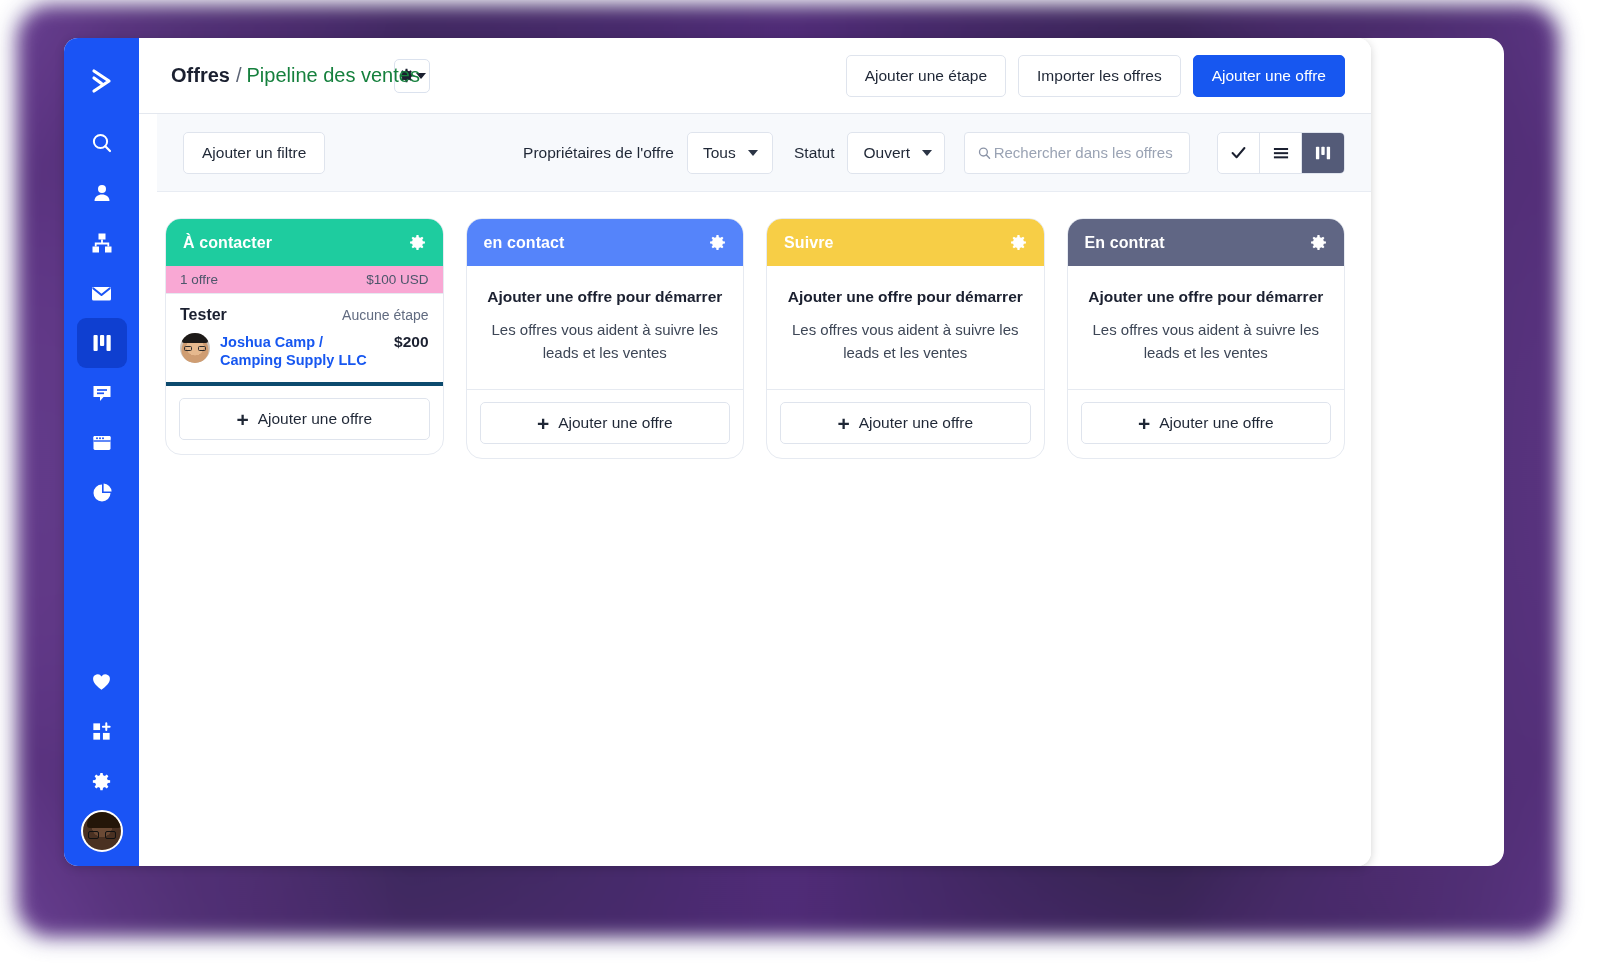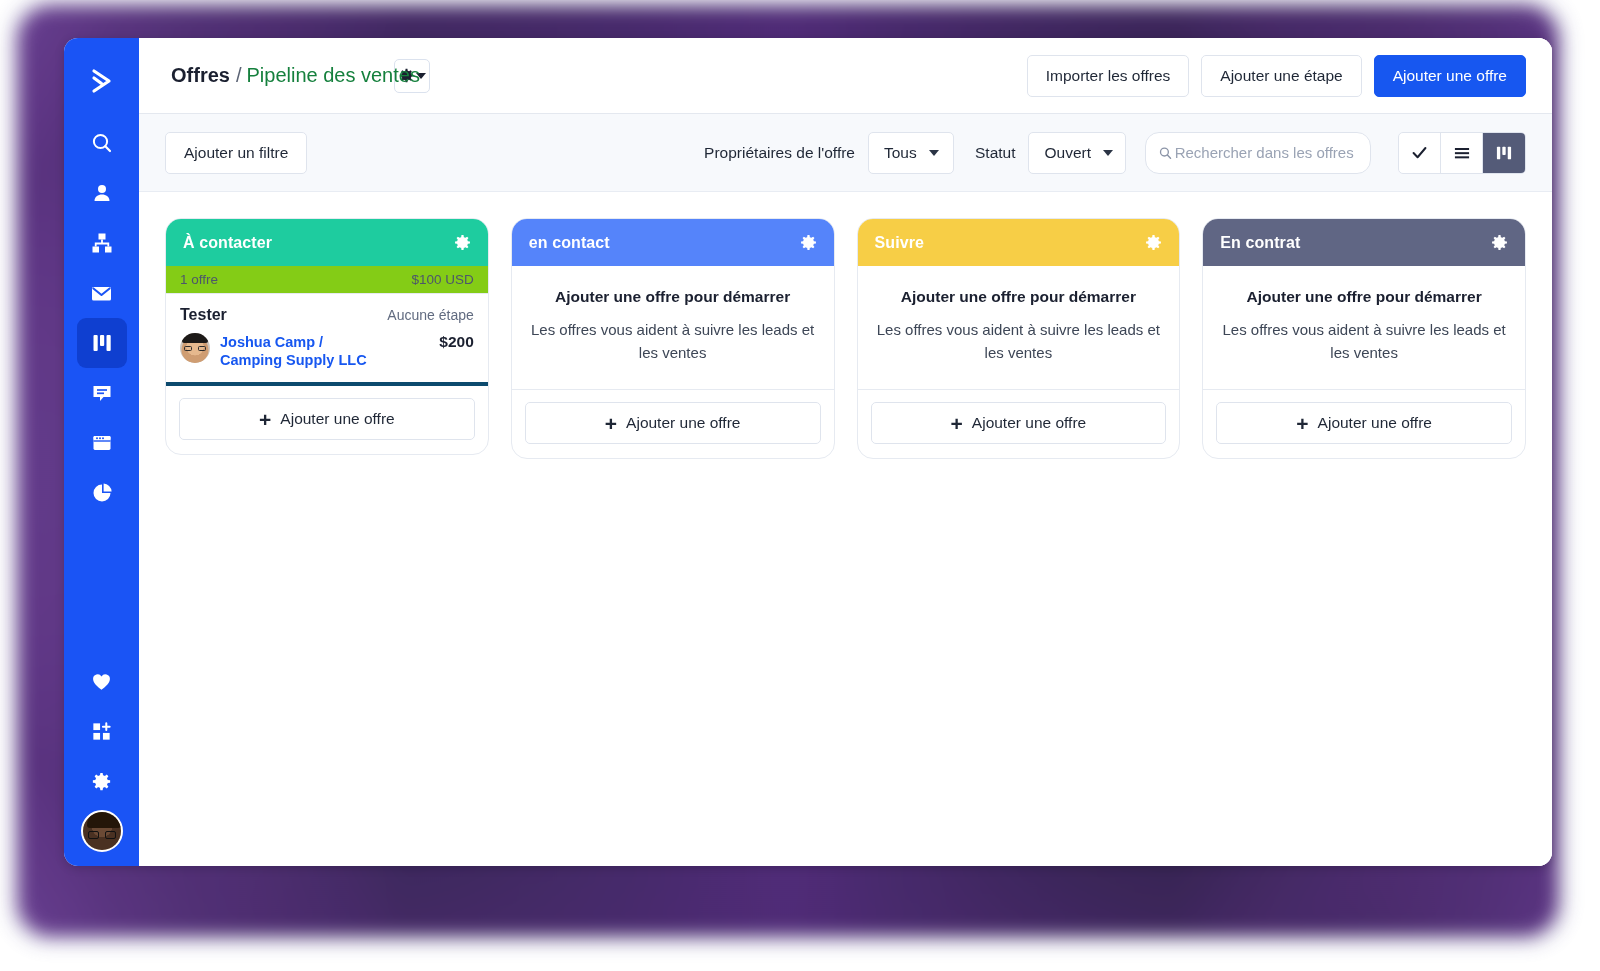--- a/index.html
+++ b/index.html
@@ -38,21 +38,21 @@
   #inner-white-mask{
     position:absolute;
     left:64px; top:38px; width:1440px; height:828px;
     background:#fff; border-radius:16px;
   }
 
   
   #app {
     position: absolute;
     left: 64px; top: 38px;
-    width: 1488px; height: 828px;
+    width: 1307px; height: 828px;
     background: #ffffff;
     border-radius: 14px;
     overflow: hidden;
     display: flex;
     box-shadow: 0 2px 10px rgba(0,0,0,.18);
   }
 
   
   #sidebar {
     width: 75px; height: 100%;
@@ -126,37 +126,38 @@
   .btn-ghost { background:#fff; border:1px solid #dfe4ed; color:#1f2736; }
   .btn-primary { background:#1757F0; border:1px solid #1757F0; color:#fff; }
 
   
   #filterbar {
     height: 78px; flex:0 0 78px;
     background: #f7f9fc;
     border-bottom: 1px solid #e8ecf3;
     display:flex; align-items:center;
     padding: 0 26px 0 26px;
+    margin-left: 18px;
   }
   #add-filter {
     height: 42px; padding: 0 18px; background:#fff;
     border:1px solid #dfe4ed; border-radius:5px;
     font-size:15.5px; color:#1f2736; display:flex; align-items:center; cursor:pointer;
   }
   #filter-right { margin-left:auto; display:flex; align-items:center; gap:13px;}
   .flabel { font-size:15.5px; color:#1f2736; }
   .select {
     height:42px; min-width: 86px; background:#fff; border:1px solid #dfe4ed;
     border-radius:5px; display:flex; align-items:center; gap:12px;
     padding: 0 12px 0 15px; font-size:15.5px; color:#1f2736; cursor:pointer;
   }
   .caret { width:0;height:0;border-left:5px solid transparent;border-right:5px solid transparent;border-top:6px solid #2b3445;}
   #search-box {
     height:42px; width: 226px; background:#fff; border:1px solid #dfe4ed;
-    border-radius:14px; display:flex; align-items:center; gap:2px; padding:0 12px;
+    border-radius:4px; display:flex; align-items:center; gap:2px; padding:0 12px;
     margin-left: 6px;
   }
   #search-input {
     border:none; outline:none; font-size:15px; color:#2b3445;
     width:100%; background:transparent; font-family:"Liberation Sans",sans-serif;
   }
   #search-input::placeholder { color:#9aa3b4; }
   #view-toggle {
     margin-left: 14px; display:flex; height:42px;
     border:1px solid #dfe4ed; border-radius:5px; overflow:hidden; background:#fff;
@@ -180,21 +181,21 @@
     background:#fff; overflow:hidden;
     display:flex; flex-direction:column;
   }
   .col-head {
     height: 47px; display:flex; align-items:center;
     padding: 0 16px 0 17px; color:#fff;
   }
   .col-title { font-size:16px; font-weight:700; letter-spacing:.1px;}
   .col-gear { margin-left:auto; cursor:pointer; display:flex; }
   .col-stats {
-    height: 28px; background:#84cc16; display:flex; align-items:center;
+    height: 28px; background:#f9a8d4; display:flex; align-items:center;
     padding: 0 14px; font-size:13.5px; color:#4d566b;
     border-bottom:1px solid #e6eaf1;
   }
   .col-stats .amt { margin-left:auto; }
   .deal-card {
     padding: 12px 14px 13px 14px;
     border-bottom:4px solid #0c4a6e;
     cursor:pointer;
   }
   .deal-row1 { display:flex; align-items:baseline; }
@@ -350,22 +351,22 @@
           <span id="bc-leaf">Pipeline des ventes</span>
         </div>
         <div id="pipeline-gear">
           <svg width="17" height="17" viewBox="0 0 24 24">
               <path fill="#1b2030" d="M12 8.6A3.4 3.4 0 1 0 12 15.4 3.4 3.4 0 0 0 12 8.6zm9.4 4.6v-2.4l-2.6-.4a7 7 0 0 0-.85-2l1.55-2.1-1.7-1.7-2.1 1.55a7 7 0 0 0-2-.85L13.3 2.6h-2.6l-.4 2.7a7 7 0 0 0-2 .85L6.2 4.6 4.5 6.3l1.55 2.1a7 7 0 0 0-.85 2l-2.6.4v2.4l2.6.4c.2.72.48 1.38.85 2L4.5 17.7l1.7 1.7 2.1-1.55c.62.37 1.28.65 2 .85l.4 2.7h2.6l.4-2.7c.72-.2 1.38-.48 2-.85l2.1 1.55 1.7-1.7-1.55-2.1c.37-.62.65-1.28.85-2z"></path>
             </svg>
           <span class="caret" style="border-top-color:#1b2030;"></span>
         </div>
 
         <div id="topbar-actions">
+          <div class="btn btn-ghost">Ajouter une étape</div>
           <div class="btn btn-ghost">Importer les offres</div>
-          <div class="btn btn-ghost">Ajouter une étape</div>
           <div class="btn btn-primary">Ajouter une offre</div>
         </div>
       </header>
 
       <div id="filterbar">
         <div id="add-filter">Ajouter un filtre</div>
 
         <div id="filter-right">
           <span class="flabel">Propriétaires de l'offre</span>
           <div class="select">

